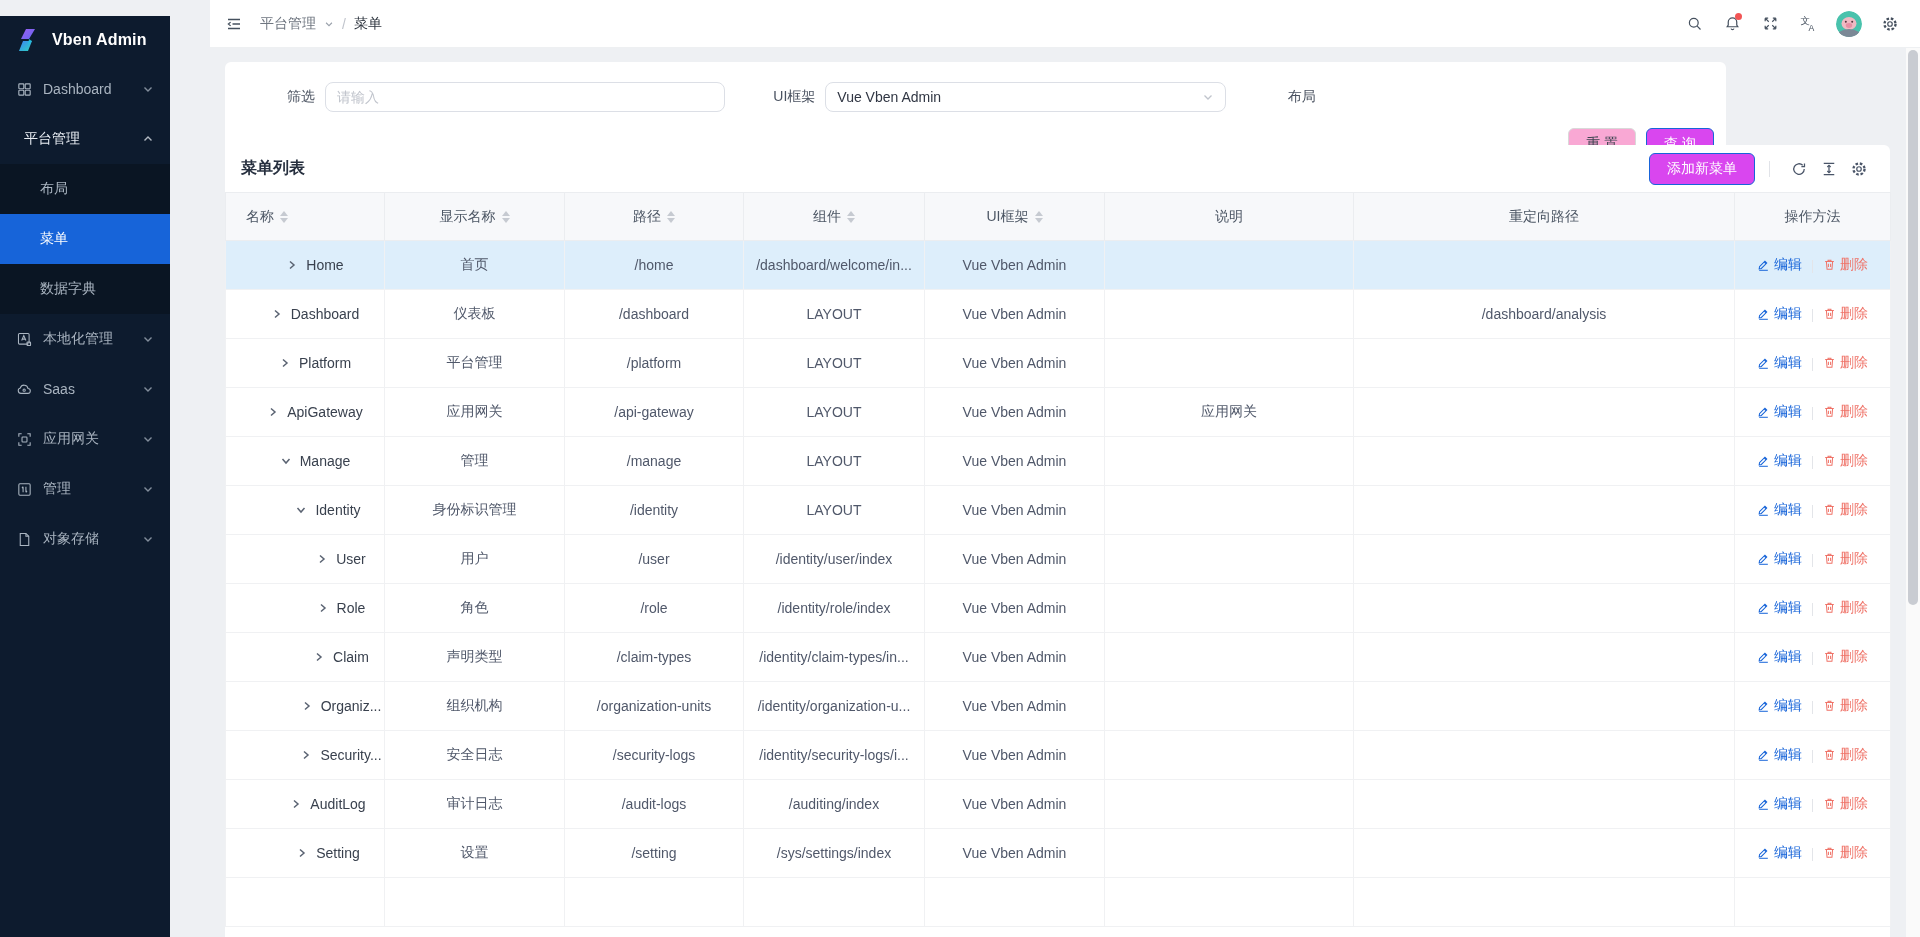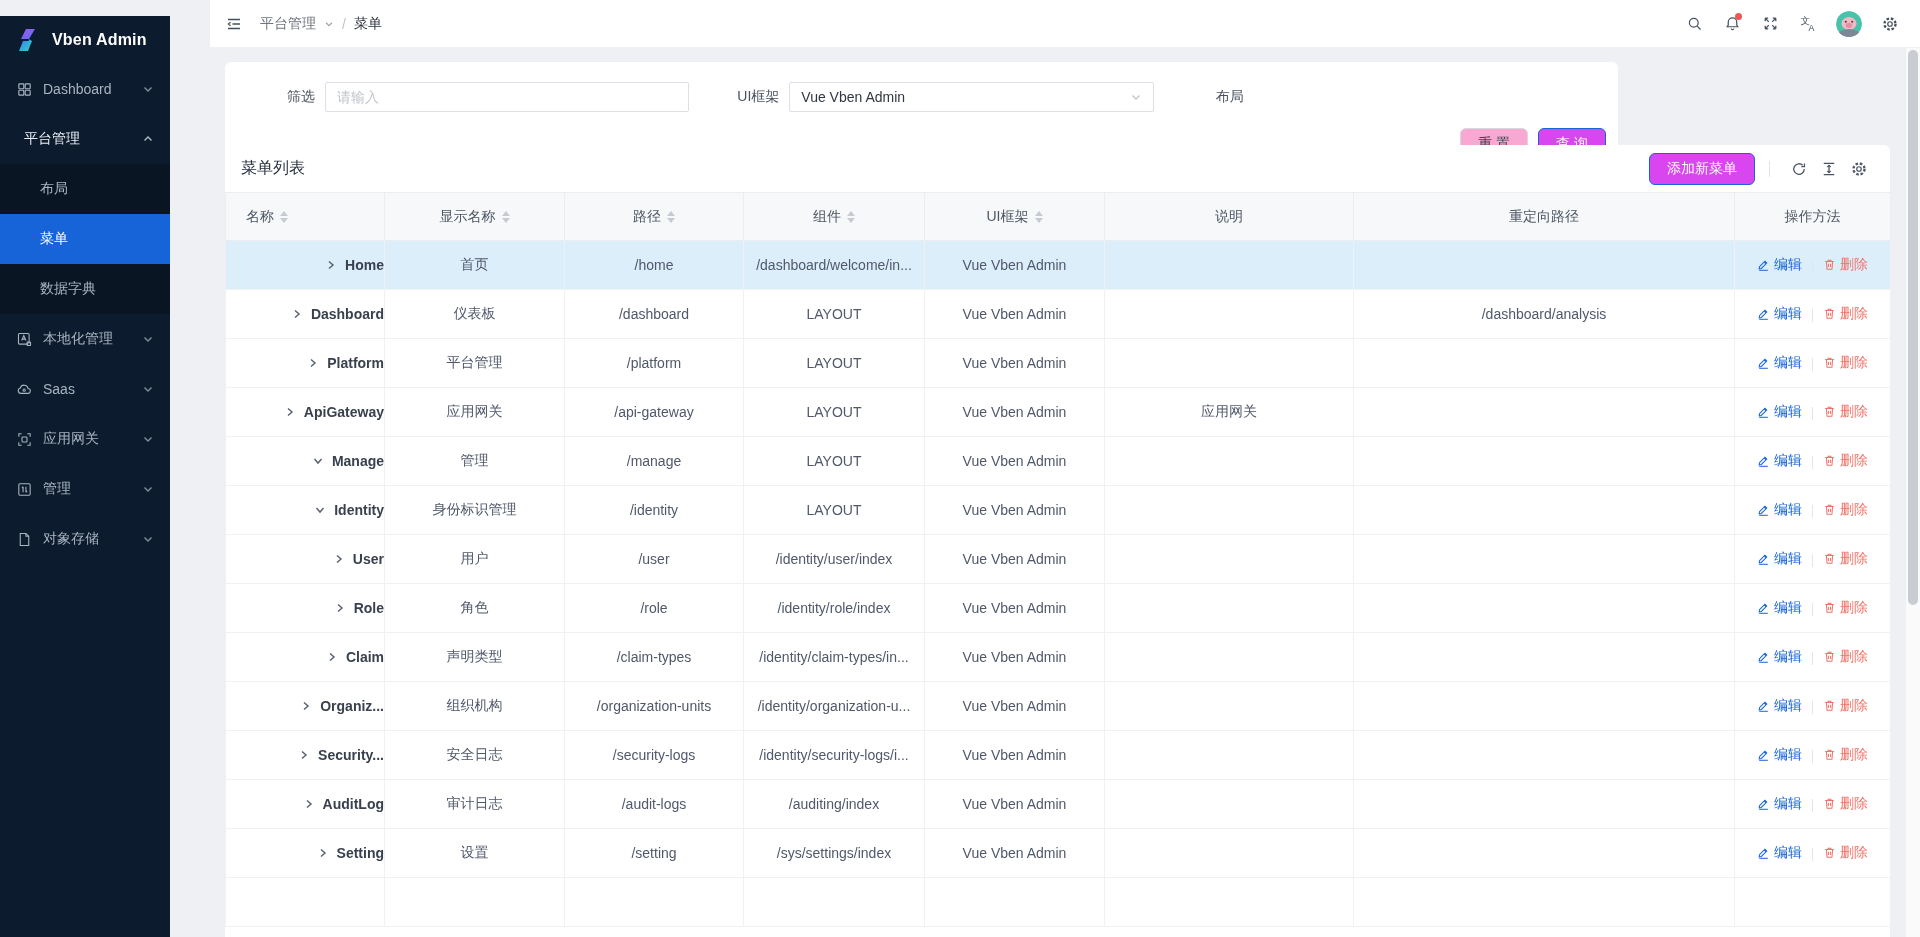--- a/index.html
+++ b/index.html
@@ -22,46 +22,46 @@
   .main{position:absolute;left:210px;top:0;right:0;height:937px;}
   .topbar{height:48px;background:#fff;border-bottom:1px solid #eef0f2;display:flex;align-items:center;padding:0 14px 0 8px;}
   .icon-btn{width:32px;height:32px;display:flex;align-items:center;justify-content:center;color:#45505e;cursor:pointer;position:relative;border-radius:6px;}
   .crumbs{display:flex;align-items:center;gap:8px;margin-left:10px;font-size:14px;color:#6f7680;}
   .crumbs .cur{color:#2b323c;}
   .crumbs .sep{color:#c0c4cc;}
   .top-right{margin-left:auto;display:flex;align-items:center;gap:6px;}
   .dot{position:absolute;top:5px;right:6px;width:7px;height:7px;border-radius:50%;background:#f25555;}
   .avatar{width:26px;height:26px;border-radius:50%;overflow:hidden;margin:0 6px;cursor:pointer;}
   
-  .filter-card{position:absolute;left:15px;top:62px;width:1393px;height:110px;background:#fff;border-radius:6px;}
+  .filter-card{position:absolute;left:15px;top:62px;width:1501px;height:110px;background:#fff;border-radius:6px;}
   .fields{display:flex;padding-top:20px;}
   .field{flex:1;display:flex;align-items:center;}
   .flabel{width:100px;text-align:right;padding-right:10px;color:#4a5260;flex:0 0 100px;}
-  .control{flex:1;height:30px;border:1px solid #dcdfe6;border-radius:2px;display:flex;align-items:center;padding:0 11px;background:#fff;position:relative;}
+  .control{flex:1;height:30px;border:1px solid #dcdfe6;border-radius:8px;display:flex;align-items:center;padding:0 11px;background:#fff;position:relative;}
   .control input{border:none;outline:none;width:100%;font-size:14px;font-family:inherit;color:#303643;background:transparent;}
   .control input::placeholder{color:#c0c4cc;}
   .sel-val{color:#303643;}
   .sel-ph{color:#c0c4cc;}
   .sel-arrow{margin-left:auto;color:#c0c4cc;}
   .btn-row{display:flex;justify-content:flex-end;gap:10px;margin-top:16px;padding-right:12px;}
   .btn{height:32px;padding:0 17px;border-radius:6px;display:flex;align-items:center;justify-content:center;font-size:14px;cursor:pointer;}
   .btn.ghost{background:#f9a8d4;border:1px solid #d9d9d9;color:#3c4450;}
   .btn.primary{background:#d946ef;color:#fff;border:1px solid #1764d9;}
   .table-card{position:absolute;left:15px;top:145px;width:1665px;height:830px;background:#fff;border-radius:6px 6px 0 0;}
   .toolbar{height:47px;display:flex;align-items:center;padding:0 16px;}
-  .tbl-title{font-size:16px;font-weight:400;color:#27303f;}
+  .tbl-title{font-size:16px;font-weight:700;color:#27303f;}
   .toolbar-right{margin-left:auto;display:flex;align-items:center;}
   .tb-divider{width:1px;height:16px;background:#e1e3e8;margin:0 14px;}
   .tool-icon{width:30px;height:30px;display:flex;align-items:center;justify-content:center;color:#4a5568;cursor:pointer;}
   
   table{border-collapse:collapse;table-layout:fixed;width:1665px;}
   th{height:48px;background:#f7f8fa;font-weight:400;color:#4c5664;font-size:14px;border:1px solid #ebedf0;text-align:center;}
   th.left{text-align:left;padding-left:20px;}
   td{height:49px;border:1px solid #f0f1f3;text-align:center;color:#50586a;font-size:14px;overflow:hidden;white-space:nowrap;}
-  td.tree{text-align:right;color:#39414e;font-weight:bold;}
+  td.tree{text-align:center;color:#39414e;}
   tr.hl td{background:#ddeefb;}
   .sort{display:inline-flex;flex-direction:column;margin-left:6px;vertical-align:middle;gap:2px;}
   .sort i{width:0;height:0;border-left:4px solid transparent;border-right:4px solid transparent;display:block;}
   .sort .up{border-bottom:5px solid #c6cad1;}
   .sort .dn{border-top:5px solid #c6cad1;}
   .chev-icon{display:inline-block;width:12px;height:12px;color:#5a6372;vertical-align:-1px;margin-right:8px;transition:none;cursor:pointer;}
   .chev-icon.open{transform:rotate(90deg);}
   .row-action{display:inline-flex;align-items:center;gap:4px;cursor:pointer;font-size:14px;}
   .row-action.edit{color:#1764d9;}
   .row-action.del{color:#ef7368;}

